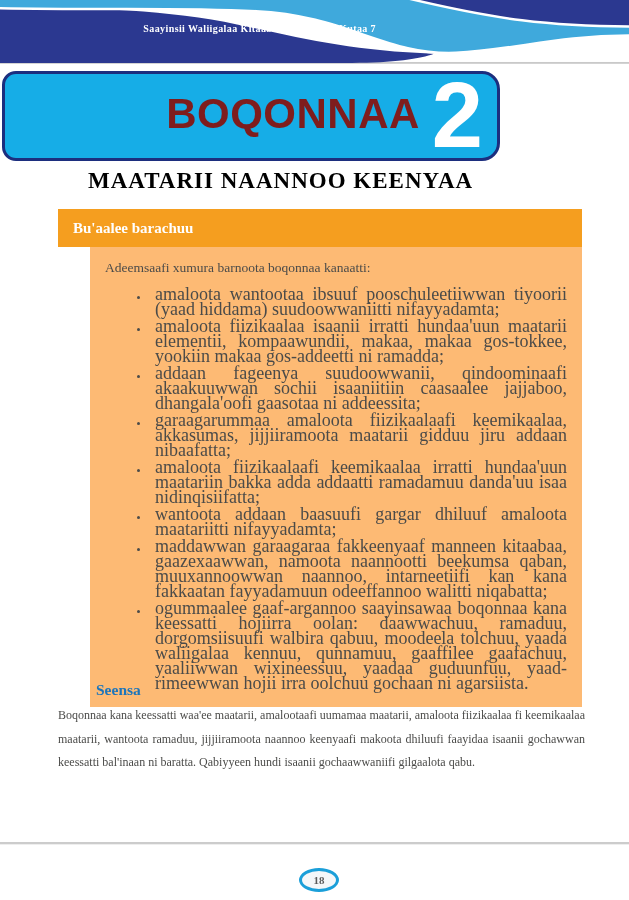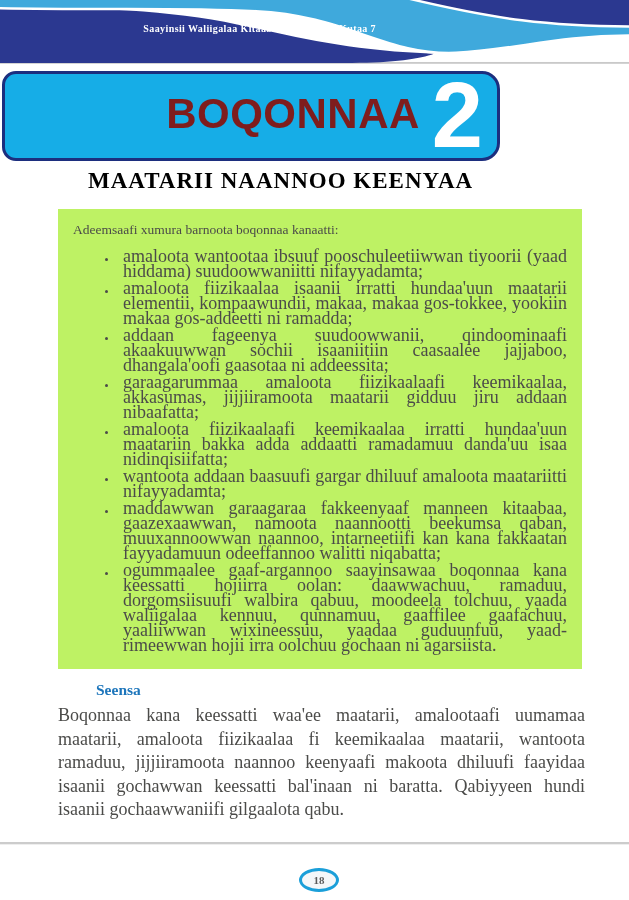--- a/index.html
+++ b/index.html
@@ -41,37 +41,37 @@
     font-family:"Liberation Serif",serif;
   }
 
   
   .outcomes-box{position:absolute;left:58px;top:209px;width:524px;}
   .outcomes-header{
     background:#f59e1f;height:38px;line-height:38px;
     color:#ffffff;font-weight:bold;font-size:15px;padding-left:15px;
   }
   .outcomes-body{
-    background:#bef264;padding:11px 15px 14px 15px;color:#4b4b49;
+    background:#fdba74;padding:11px 15px 14px 15px;color:#4b4b49;margin-left:32px;
   }
   .outcomes-intro{font-size:13.5px;line-height:20px;}
   .outcomes-list{margin:9px 0 0 0;padding-left:45px;}
   .outcome-item{
     font-size:18px;line-height:15px;text-align:justify;
     margin-bottom:2px;padding-left:5px;color:#4b4b49;
   }
   .outcome-item::marker{font-size:11px;color:#4b4b49;}
 
   
   .seensa{position:absolute;left:58px;top:681px;width:527px;}
   .seensa-heading{
     margin:0;color:#1c75bb;font-size:15.5px;font-weight:bold;padding-left:38px;
   }
   .seensa-paragraph{
-    margin:5px 0 0 0;font-size:18px;line-height:23.5px;
+    margin:5px 0 0 0;font-size:12px;line-height:23.5px;
     text-align:justify;color:#4b4b49;
   }
 
   
   .footer-rule{
     position:absolute;left:0;top:842px;width:629px;height:2px;
     background:#cccccc;border-bottom:1px solid #eeeeee;
   }
   .page-number-badge{
     position:absolute;left:299px;top:868px;width:34px;height:18px;
@@ -94,20 +94,21 @@
 </div>
 
 <div class="chapter-box">
   <span class="chapter-label">BOQONNAA</span>
   <span class="chapter-number">2</span>
 </div>
 
 <h1 class="page-title">MAATARII NAANNOO KEENYAA</h1>
 
 <div class="outcomes-box">
+  <div class="outcomes-header">Bu'aalee barachuu</div>
   <div class="outcomes-body">
     <div class="outcomes-intro">Adeemsaafi xumura barnoota boqonnaa kanaatti:</div>
     <ul class="outcomes-list">
         <li class="outcome-item">amaloota wantootaa ibsuuf pooschuleetiiwwan tiyoorii (yaad hiddama) suudoowwaniitti nifayyadamta;</li>
         <li class="outcome-item">amaloota fiizikaalaa isaanii irratti hundaa'uun maatarii elementii, kompaawundii, makaa, makaa gos-tokkee, yookiin makaa gos-addeetti ni ramadda;</li>
         <li class="outcome-item">addaan fageenya suudoowwanii, qindoominaafi akaakuuwwan sochii isaaniitiin caasaalee jajjaboo, dhangala'oofi gaasotaa ni addeessita;</li>
         <li class="outcome-item">garaagarummaa amaloota fiizikaalaafi keemikaalaa, akkasumas, jijjiiramoota maatarii gidduu jiru addaan  nibaafatta;</li>
         <li class="outcome-item">amaloota fiizikaalaafi keemikaalaa irratti hundaa'uun maatariin bakka adda addaatti ramadamuu danda'uu isaa nidinqisiifatta;</li>
         <li class="outcome-item">wantoota addaan baasuufi gargar dhiluuf amaloota maatariitti nifayyadamta;</li>
         <li class="outcome-item">maddawwan garaagaraa fakkeenyaaf manneen kitaabaa, gaazexaawwan, namoota naannootti beekumsa qaban, muuxannoowwan naannoo, intarneetiifi kan kana fakkaatan fayyadamuun odeeffannoo walitti niqabatta;</li>

